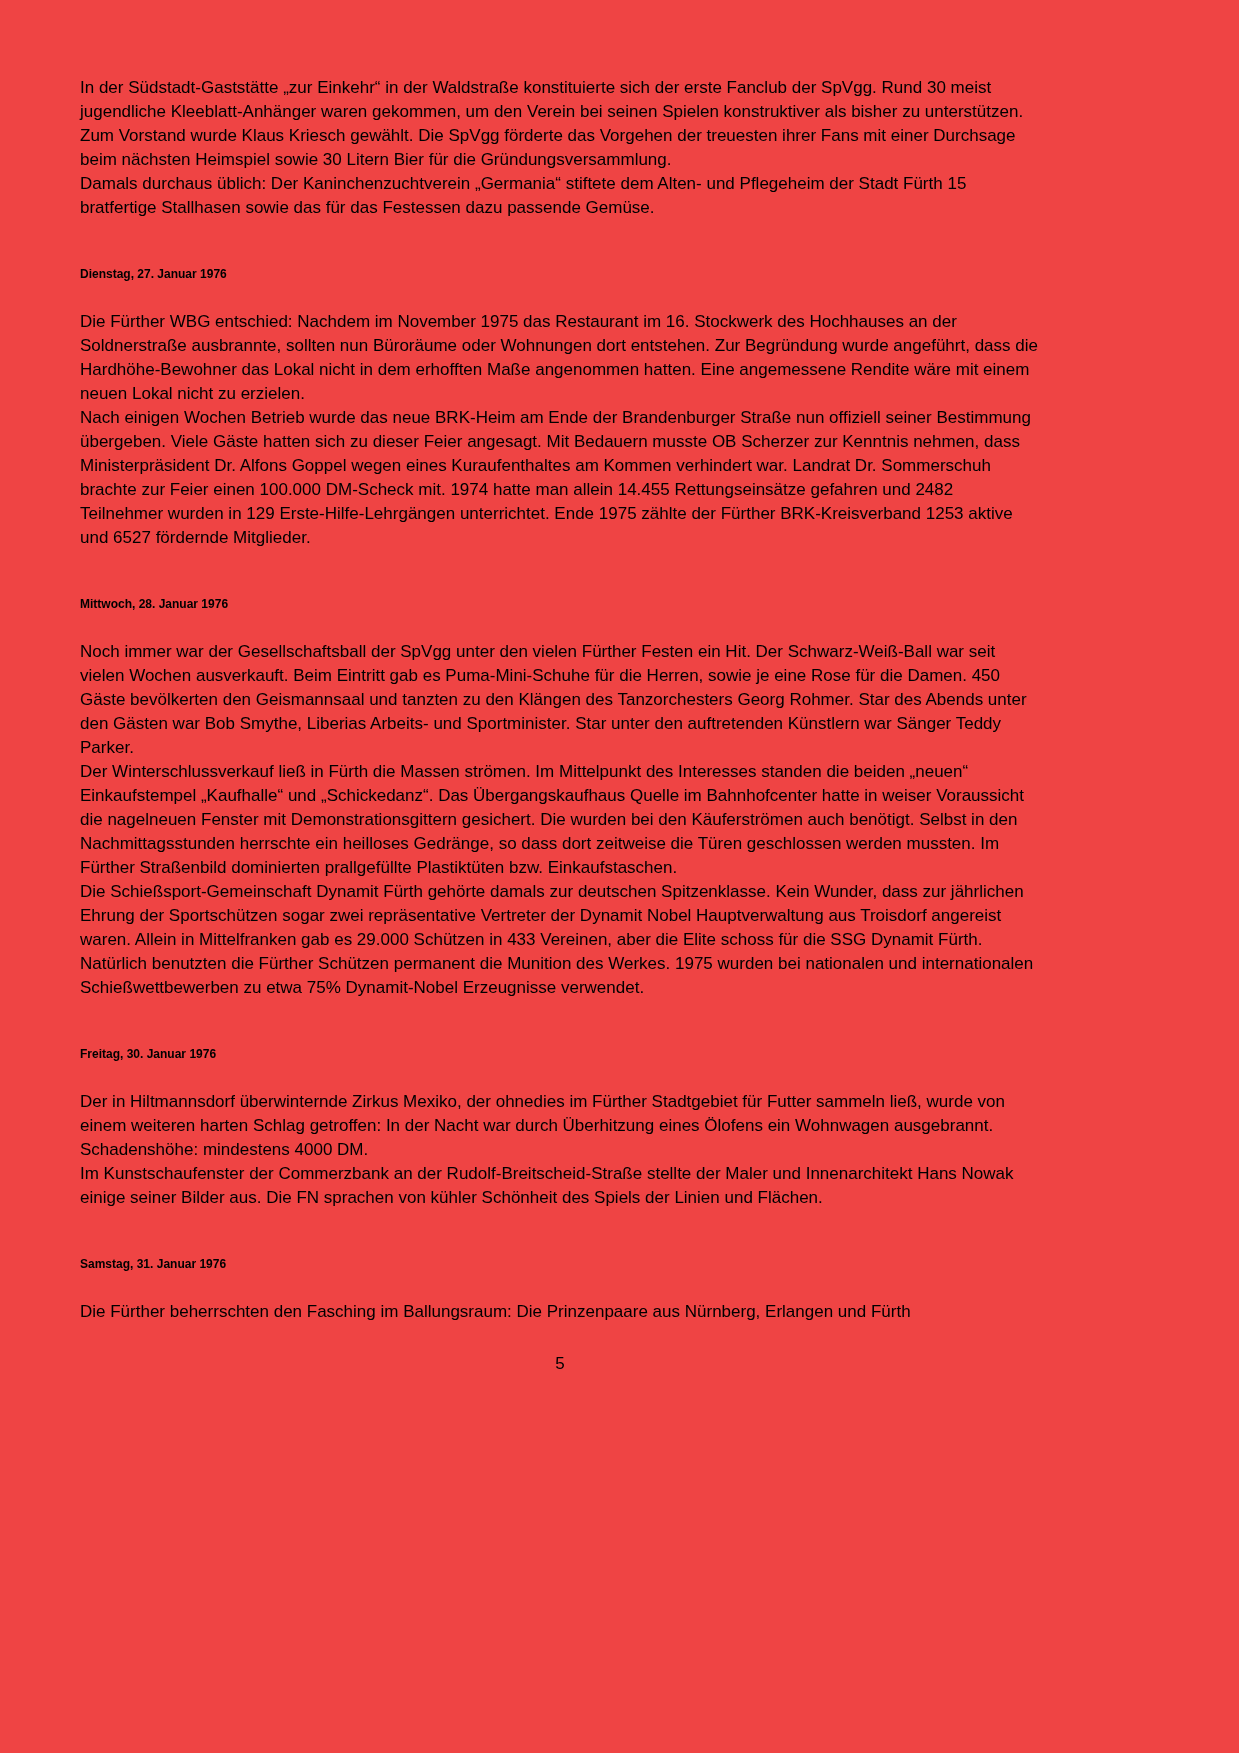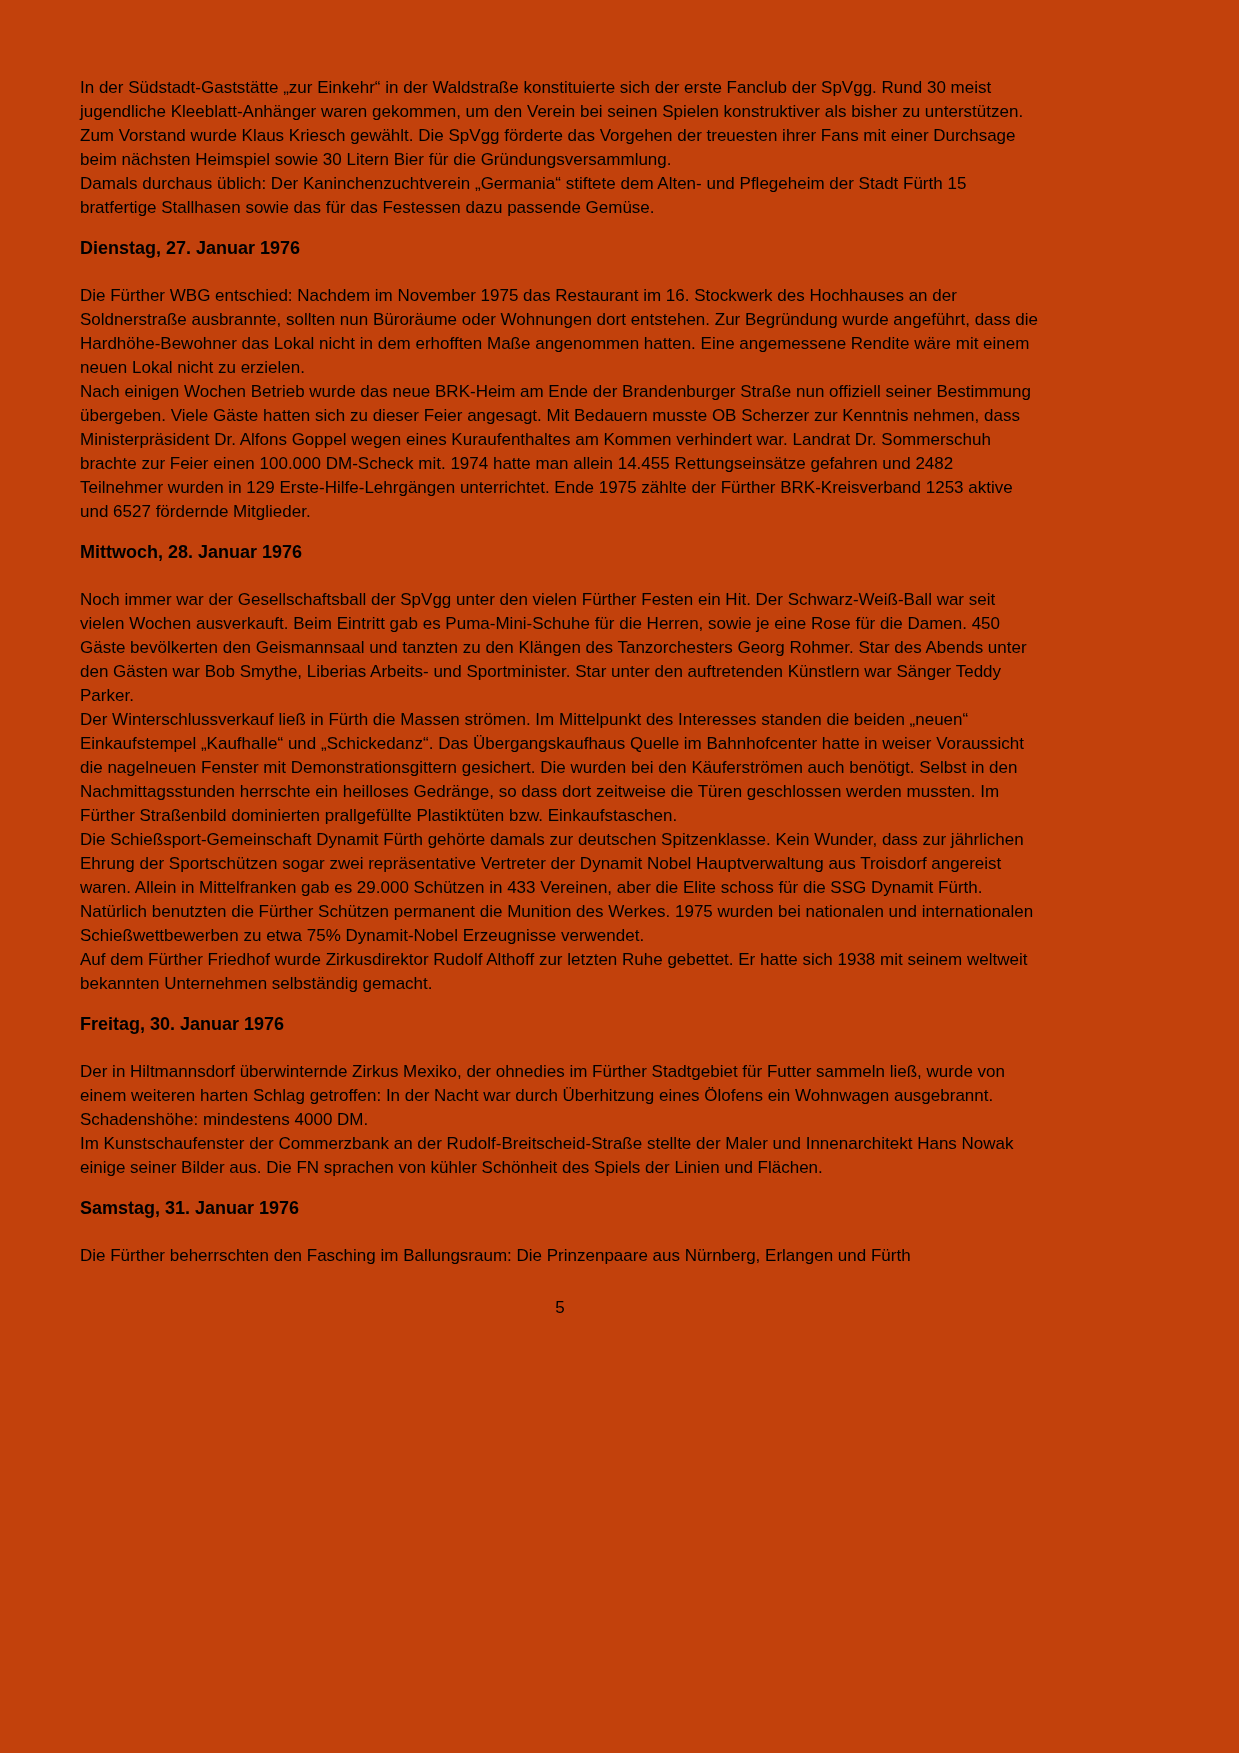--- a/index.html
+++ b/index.html
@@ -4,41 +4,41 @@
 <style>
   html, body {
     margin: 0;
     padding: 0;
     background: #ffffff;
   }
   .page {
     position: relative;
     width: 1239px;
     height: 1753px;
-    background: #c2410c;
+    background: #ef4444;
     overflow: hidden;
     color: #000000;
     font-family: "Liberation Sans", "DejaVu Sans", sans-serif;
   }
   .content {
     box-sizing: content-box;
     padding: 76px 0 0 80px;
     width: 960px;
     font-size: 17px;
     line-height: 24px;
     text-align: left;
   }
   .para {
     margin: 0;
   }
   .heading {
-    font-size: 18px;
+    font-size: 12px;
     line-height: 24px;
     font-weight: bold;
-    margin: 16px 0 24px 0;
+    margin: 42px 0 24px 0;
   }
   .page-number {
     margin-top: 28px;
     text-align: center;
     font-size: 17px;
     line-height: 24px;
   }
 </style>
 </head>
 <body>
@@ -58,21 +58,20 @@
     </section>
 
     <section class="doc-section">
       <h2 class="heading">Mittwoch, 28. Januar 1976</h2>
       <p class="para">Noch immer war der Gesellschaftsball der SpVgg unter den vielen Fürther Festen ein Hit. Der Schwarz-Weiß-Ball war seit vielen Wochen ausverkauft. Beim Eintritt gab es Puma-Mini-Schuhe für die Herren, sowie je eine Rose für die Damen. 450 Gäste bevölkerten den Geismannsaal und tanzten zu den Klängen des Tanzorchesters Georg Rohmer. Star des Abends unter den Gästen war Bob Smythe, Liberias Arbeits- und Sportminister. Star unter den auftretenden Künstlern war Sänger Teddy Parker.</p>
       <p class="para">Der Winterschlussverkauf ließ in Fürth die Massen strömen. Im Mittelpunkt des Interesses standen die beiden „neuen“ Einkaufstempel „Kaufhalle“ und „Schickedanz“. Das Übergangskaufhaus Quelle im Bahnhofcenter hatte in weiser Voraussicht die nagelneuen Fenster mit Demonstrationsgittern gesichert. Die wurden bei den Käuferströmen auch benötigt. Selbst in den Nachmittagsstunden herrschte ein heilloses Gedränge, so dass dort zeitweise die Türen geschlossen werden mussten. Im Fürther Straßenbild dominierten prallgefüllte Plastiktüten bzw. Einkaufstaschen.</p>
     </section>
 
     <section class="doc-section">
       <p class="para">Die Schießsport-Gemeinschaft Dynamit Fürth gehörte damals zur deutschen Spitzenklasse. Kein Wunder, dass zur jährlichen Ehrung der Sportschützen sogar zwei repräsentative Vertreter der Dynamit Nobel Hauptverwaltung aus Troisdorf angereist waren. Allein in Mittelfranken gab es 29.000 Schützen in 433 Vereinen, aber die Elite schoss für die SSG Dynamit Fürth. Natürlich benutzten die Fürther Schützen permanent die Munition des Werkes. 1975 wurden bei nationalen und internationalen Schießwettbewerben zu etwa 75% Dynamit-Nobel Erzeugnisse verwendet.</p>
-      <p class="para">Auf dem Fürther Friedhof wurde Zirkusdirektor Rudolf Althoff zur letzten Ruhe gebettet. Er hatte sich 1938 mit seinem weltweit bekannten Unternehmen selbständig gemacht.</p>
     </section>
 
     <section class="doc-section">
       <h2 class="heading">Freitag, 30. Januar 1976</h2>
       <p class="para">Der in Hiltmannsdorf überwinternde Zirkus Mexiko, der ohnedies im Fürther Stadtgebiet für Futter sammeln ließ, wurde von einem weiteren harten Schlag getroffen: In der Nacht war durch Überhitzung eines Ölofens ein Wohnwagen ausgebrannt. Schadenshöhe: mindestens 4000 DM.</p>
       <p class="para">Im Kunstschaufenster der Commerzbank an der Rudolf-Breitscheid-Straße stellte der Maler und Innenarchitekt Hans Nowak einige seiner Bilder aus. Die FN sprachen von kühler Schönheit des Spiels der Linien und Flächen.</p>
     </section>
 
     <section class="doc-section">
       <h2 class="heading">Samstag, 31. Januar 1976</h2>

